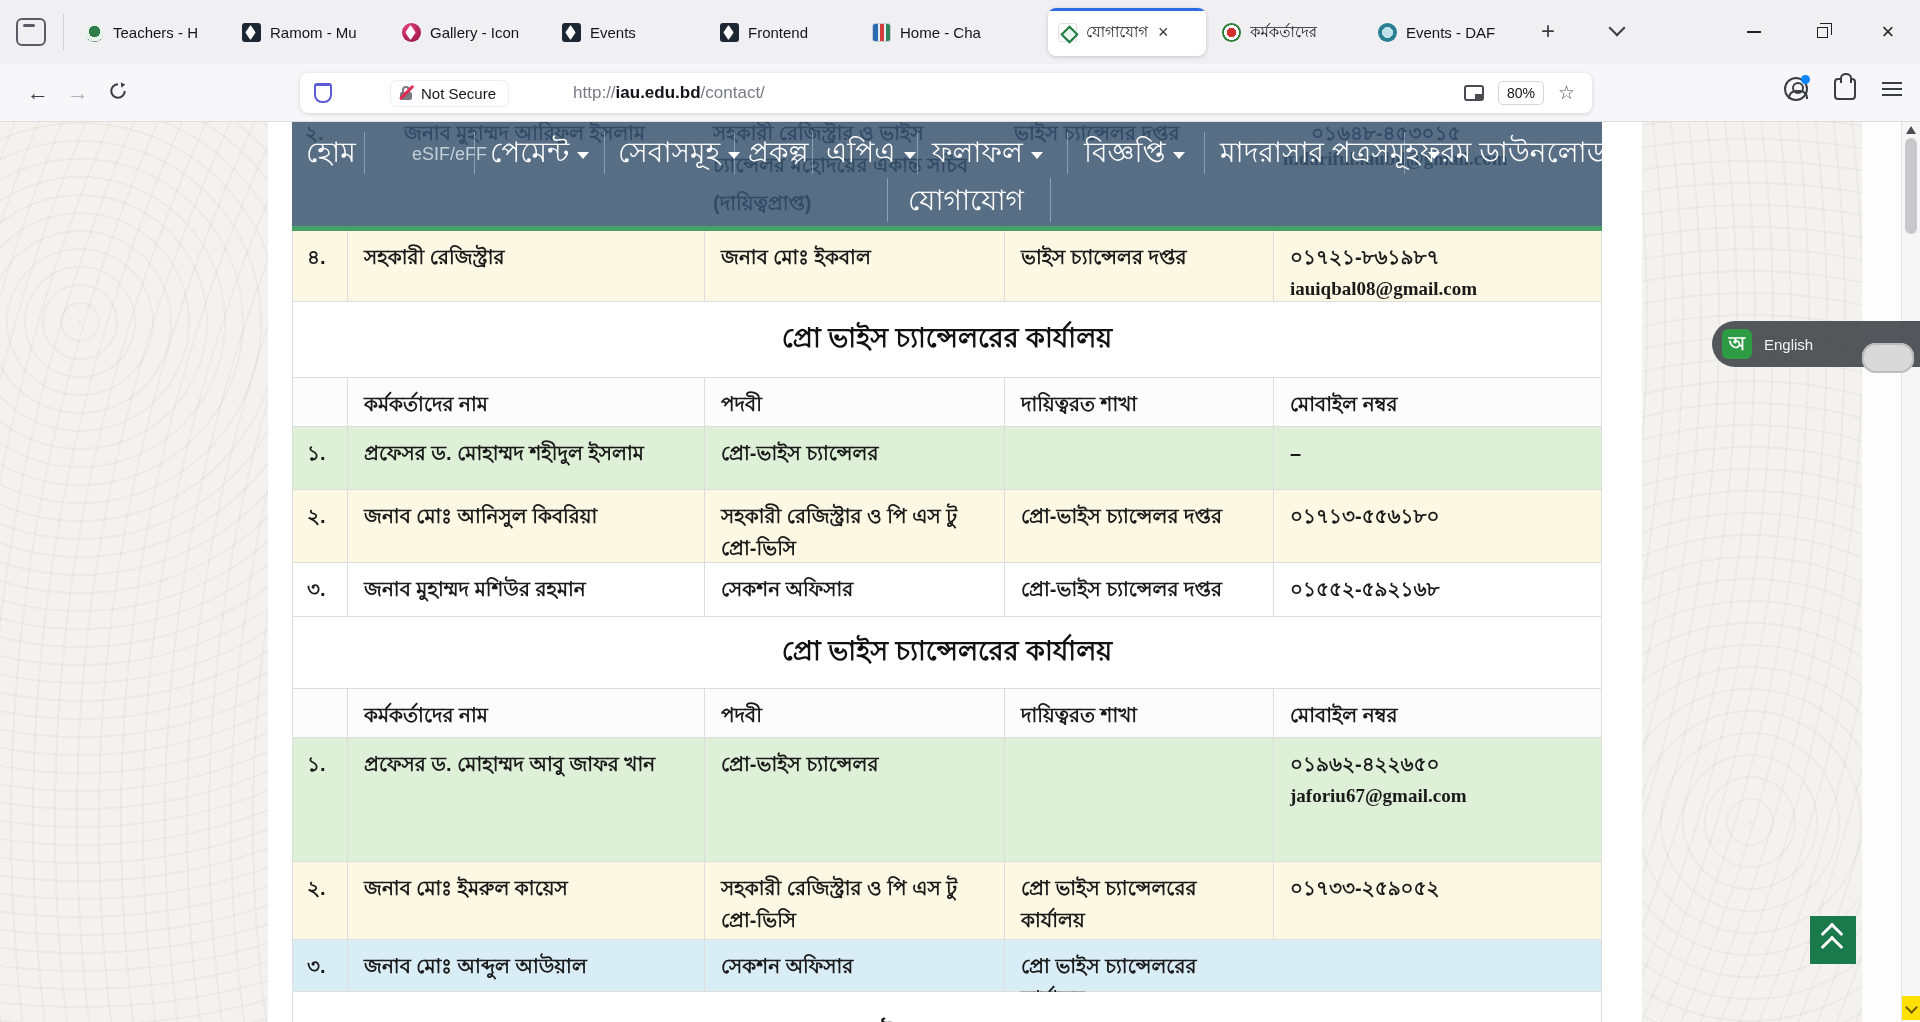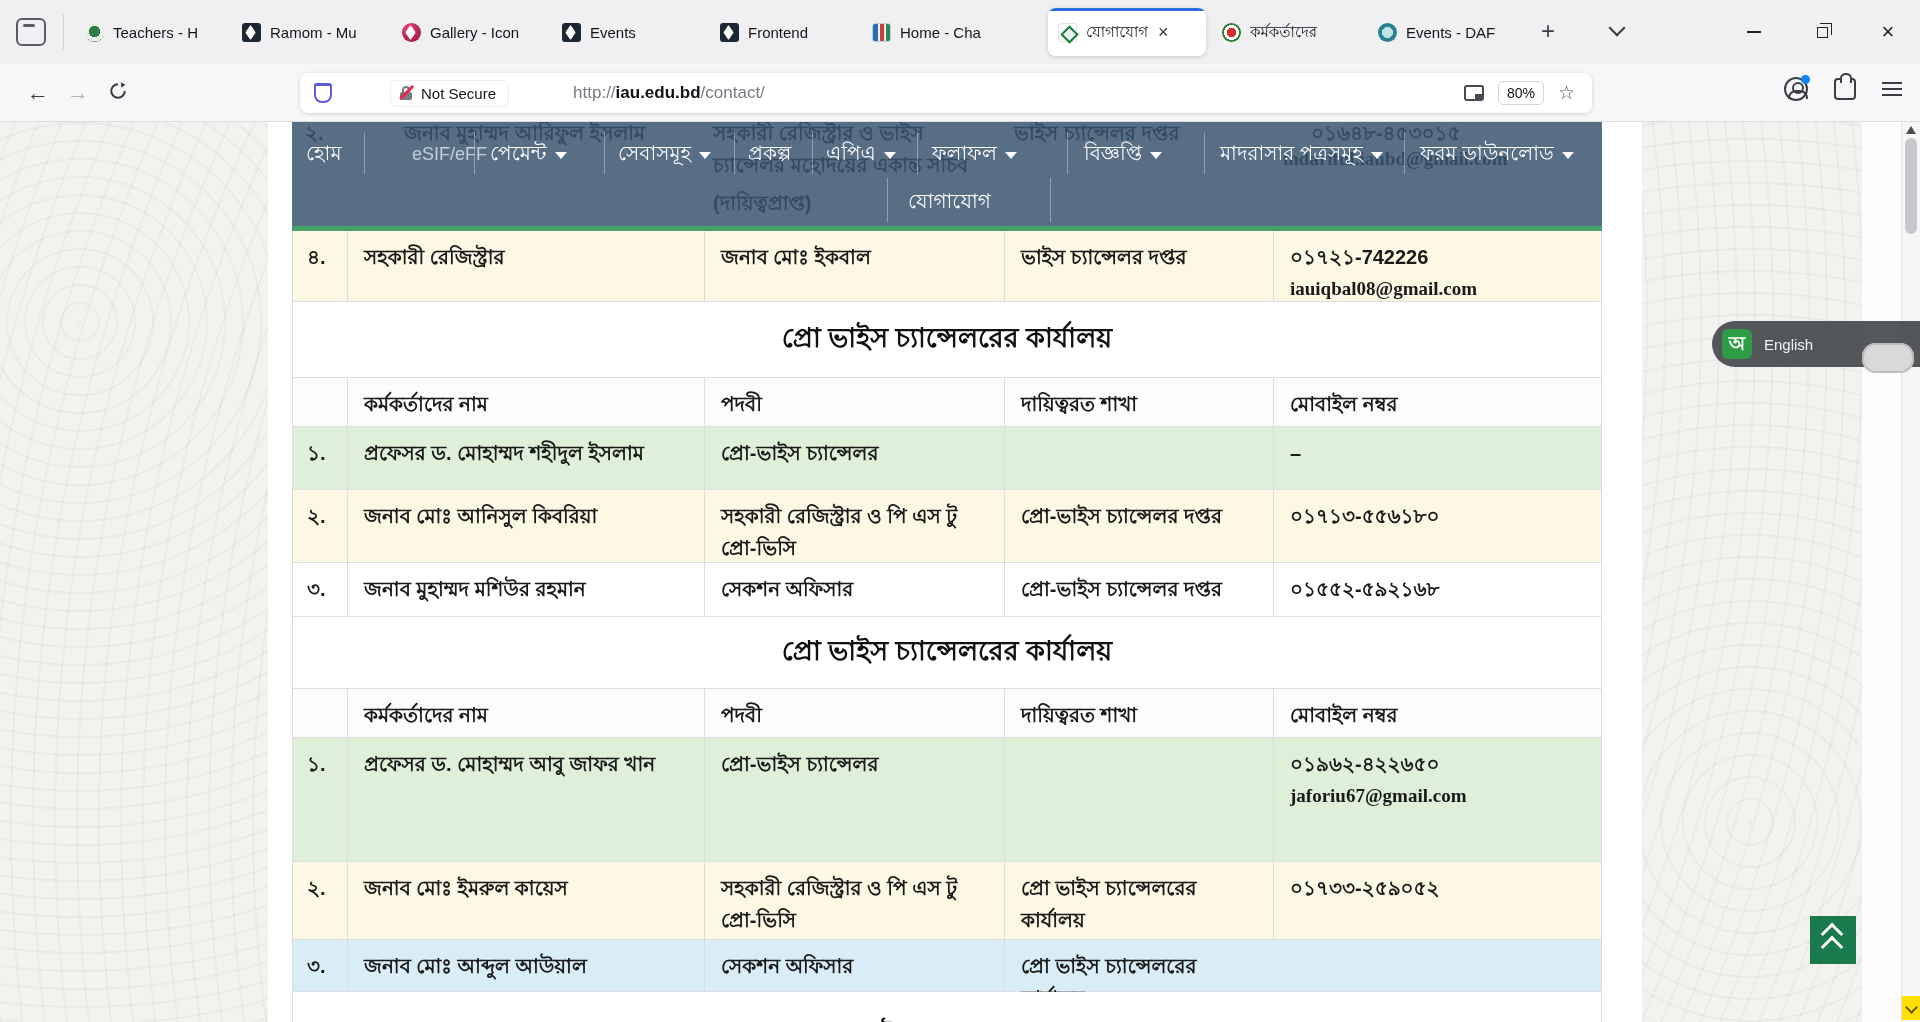--- a/index.html
+++ b/index.html
@@ -79,21 +79,21 @@
   .row-t { border-top:1px solid #ddd; }
   .bg-cream { background:#fcf8e3; } .bg-green { background:#dff0d8; } .bg-blue { background:#d9edf7; } .bg-head { background:#fcfcfc; }
   .email { font-family:"Liberation Serif",serif; font-size:19px; }
   .sec-title { display:flex; align-items:center; justify-content:center; font-size:27px; font-weight:700; color:#111; }
 
   
   .ghost { position:absolute; left:292px; top:0; width:1310px; height:109px; color:#1b2c44; font-weight:700; font-size:20px; z-index:1; }
   .ghost div { position:absolute; white-space:nowrap; }
   .mainnav { position:absolute; left:292px; top:0; width:1310px; height:109px; z-index:2;
              background:rgba(55,82,108,0.84); border-bottom:5px solid #46a067; }
-  .nav-item { position:absolute; color:#fff; font-size:20px; white-space:nowrap; display:flex; align-items:center; gap:8px; }
+  .nav-item { position:absolute; color:#fff; font-size:28px; white-space:nowrap; display:flex; align-items:center; gap:8px; }
   .nav-item.muted { color:#c3cfd9; font-size:18px;margin-left:28px; }
   .nav-row1 { top:14px; height:36px; }
   .nav-row2 { top:62px; height:36px; }
   .caret { width:0; height:0; border-left:6px solid transparent; border-right:6px solid transparent; border-top:7px solid #fff; margin-top:3px; }
   .nav-sep { position:absolute; width:1px; background:rgba(180,200,218,.55); }
   .sep-r1 { top:10px; height:42px; } .sep-r2 { top:56px; height:44px; }
 
   
   .translate { position:absolute; left:1712px; top:199px; width:208px; height:46px; z-index:6;
                background:rgba(60,65,70,.88); border-radius:23px 0 0 23px; display:flex; align-items:center; }
@@ -277,21 +277,21 @@
       </div>
   </div>
 
   <div class="block row-b bg-cream" style="top:109px;height:71px;">
     <div class="trow">
       <div class="c serial">৪.</div>
       <div class="c">সহকারী রেজিস্ট্রার</div>
       <div class="c">জনাব মোঃ ইকবাল</div>
       <div class="c">ভাইস চ্যান্সেলর দপ্তর</div>
       <div class="c">
-        <div>০১৭২১-742226</div>
+        <div>০১৭২১-৮৬১৯৮৭</div>
         <div class="email">iauiqbal08@gmail.com</div>
       </div>
     </div>
   </div>
 
   <div class="block sec-title" style="top:180px;height:75px;">প্রো ভাইস চ্যান্সেলরের কার্যালয়</div>
   <div class="block row-t row-b bg-head" style="top:255px;height:50px;">
     <div class="trow">
       <div class="c serial"></div>
       <div class="c">কর্মকর্তাদের নাম</div>

